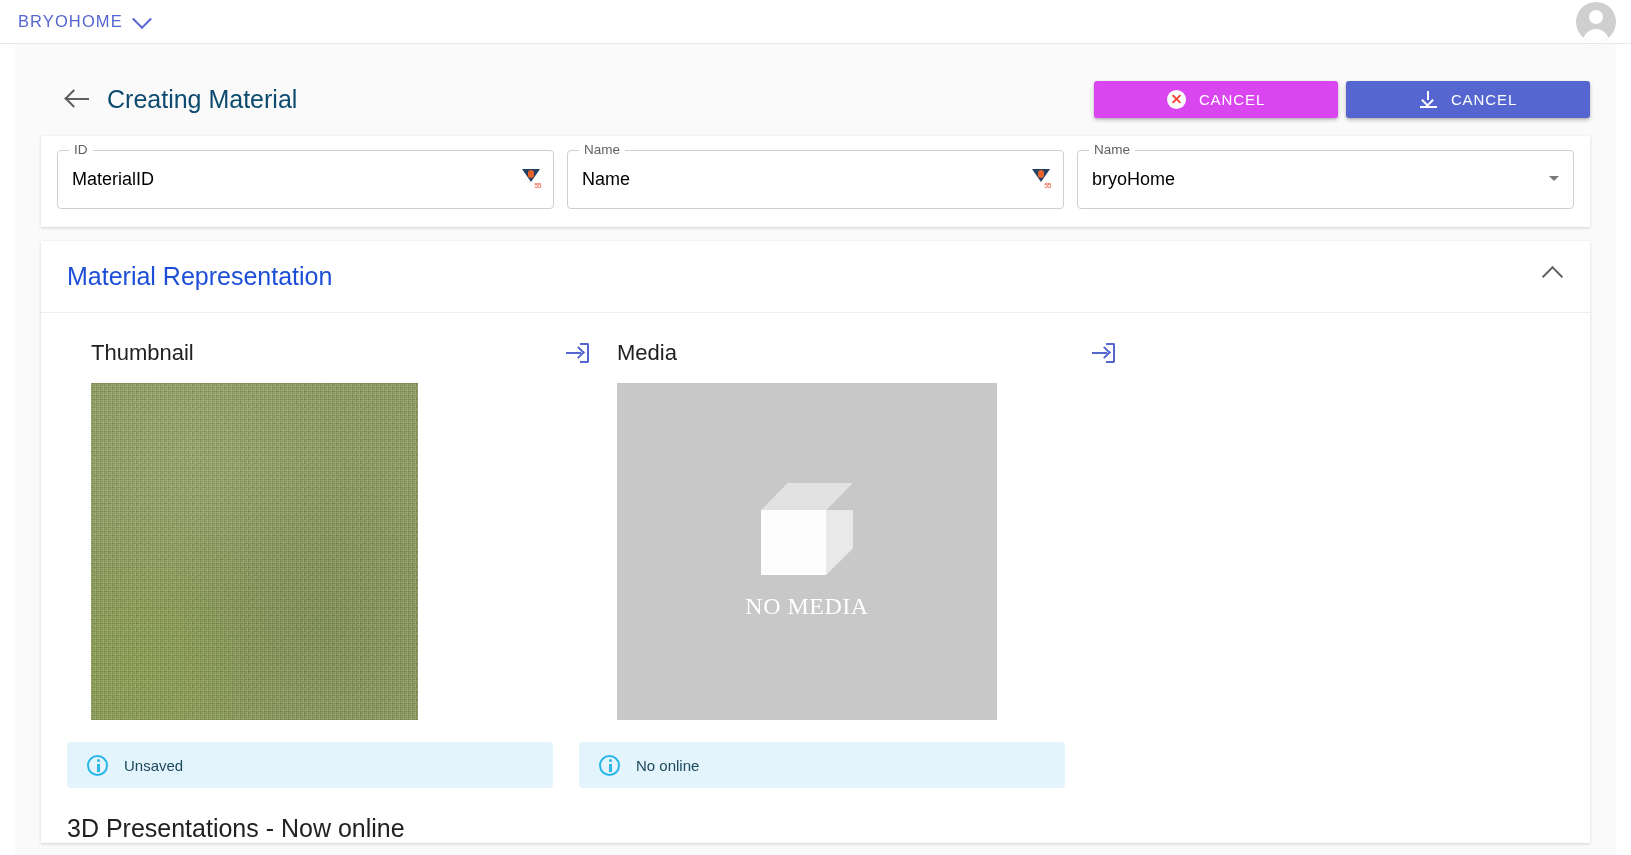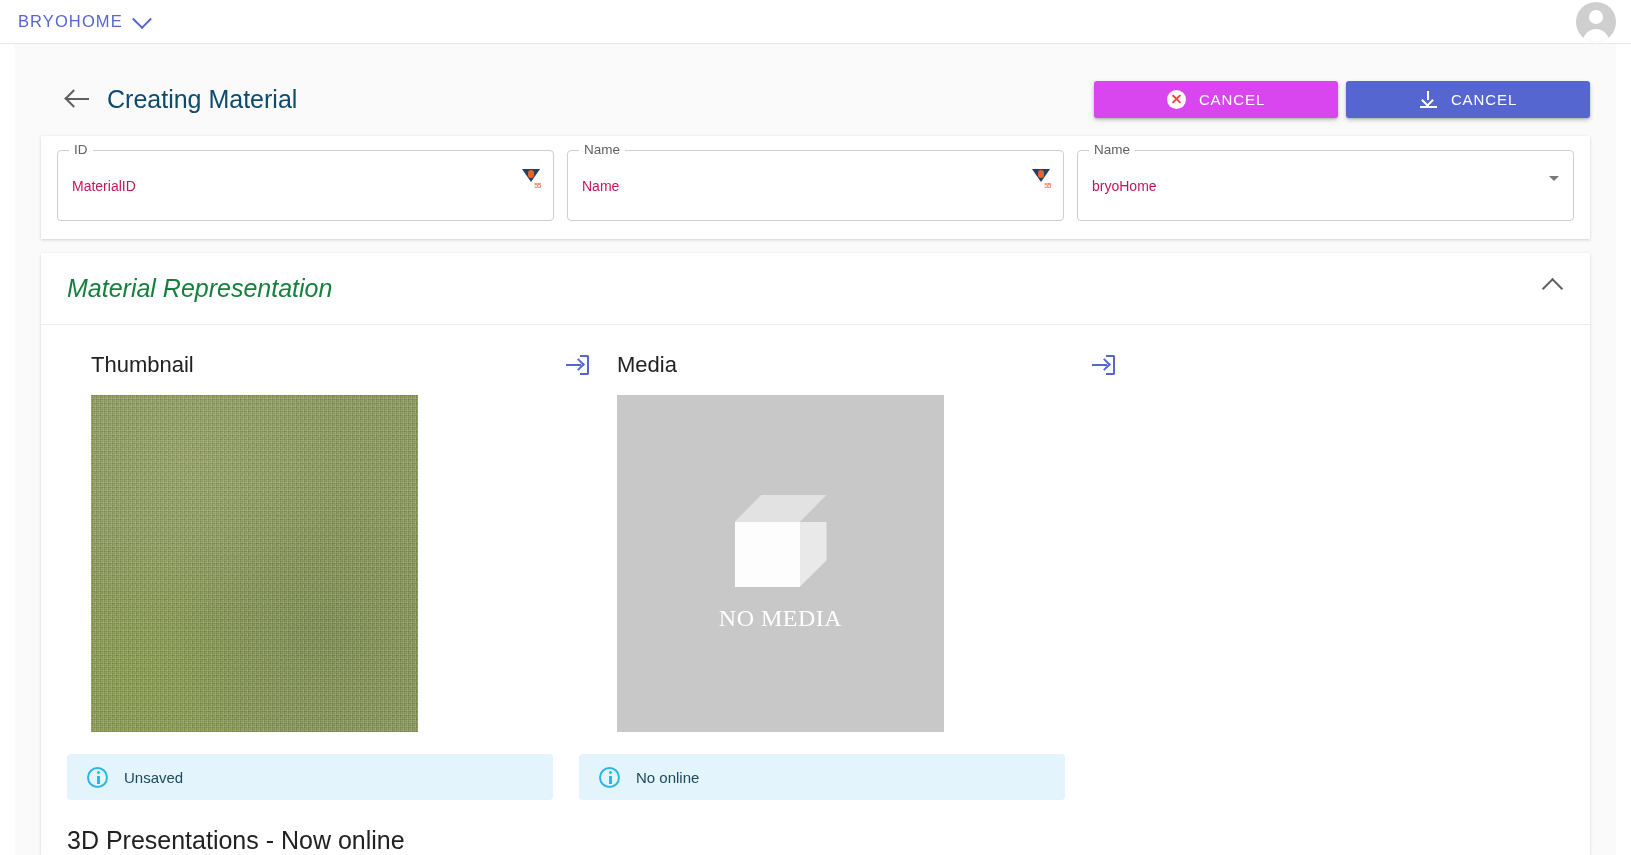--- a/index.html
+++ b/index.html
@@ -141,35 +141,35 @@
     margin: 0 26px;
   }
   .fields-card {
     padding: 14px 16px 18px 16px;
     display: flex; gap: 13px;
     margin-top: 8px;
   }
   .field {
     position: relative;
     flex: 1;
-    height: 71px;
+    height: 59px;
     border: 1px solid #cfcfcf;
     border-radius: 4px;
     display: flex; align-items: center;
     padding: 0 14px;
     background: #fff;
   }
   .field-legend {
     position: absolute; top: -9px; left: 11px;
     background: #ffffff;
     padding: 0 5px;
     font-size: 13.5px; color: #616161;
   }
   .field-value {
-    font-size: 14px; color: #be185d;
+    font-size: 18px; color: #000000;
   }
   .flag-badge {
     position: absolute; right: 12px; top: 18px;
     width: 19px; height: 20px;
   }
   .flag-badge .tri {
     position: absolute; top: 0; left: 0;
     width: 18px; height: 13px;
     background: #233f63;
     clip-path: polygon(0 0, 100% 0, 50% 100%);
@@ -196,21 +196,21 @@
 
   
   .section-card { margin-top: 14px; }
   .section-head {
     height: 72px;
     display: flex; align-items: center;
     padding: 0 22px 0 26px;
     border-bottom: 1px solid #eeeeee;
     cursor: pointer;
   }
-  .section-title { font-size: 25px; color: #15803d; font-weight: 400; font-style: italic; }
+  .section-title { font-size: 25px; color: #1d4ed8; font-weight: 400; }
   .chev-up {
     margin-left: auto;
     width: 15px; height: 15px;
     border-left: 2px solid #5f5f5f;
     border-top: 2px solid #5f5f5f;
     transform: rotate(45deg);
     margin-right: 8px;
   }
 
   .section-body { padding: 20px 26px 0 26px; }
@@ -262,21 +262,21 @@
   .thumb .noise2 {
     position: absolute; inset: 0;
     background-image:
       repeating-conic-gradient(from 0deg at 50% 50%, rgba(0,0,0,.05) 0deg 3deg, rgba(255,255,255,.05) 3deg 6deg);
     background-size: 7px 7px;
     opacity: .7;
   }
 
   
   .media-box {
-    width: 327px; height: 337px;
+    width: 380px; height: 337px;
     background: #c8c8c8;
     position: relative;
     display: flex; flex-direction: column;
     align-items: center; justify-content: center;
   }
   .cube { position: relative; width: 92px; height: 92px; margin-bottom: 18px; }
   .cube .front {
     position: absolute; left: 0; bottom: 0;
     width: 65px; height: 65px; background: #fdfdfd;
   }

